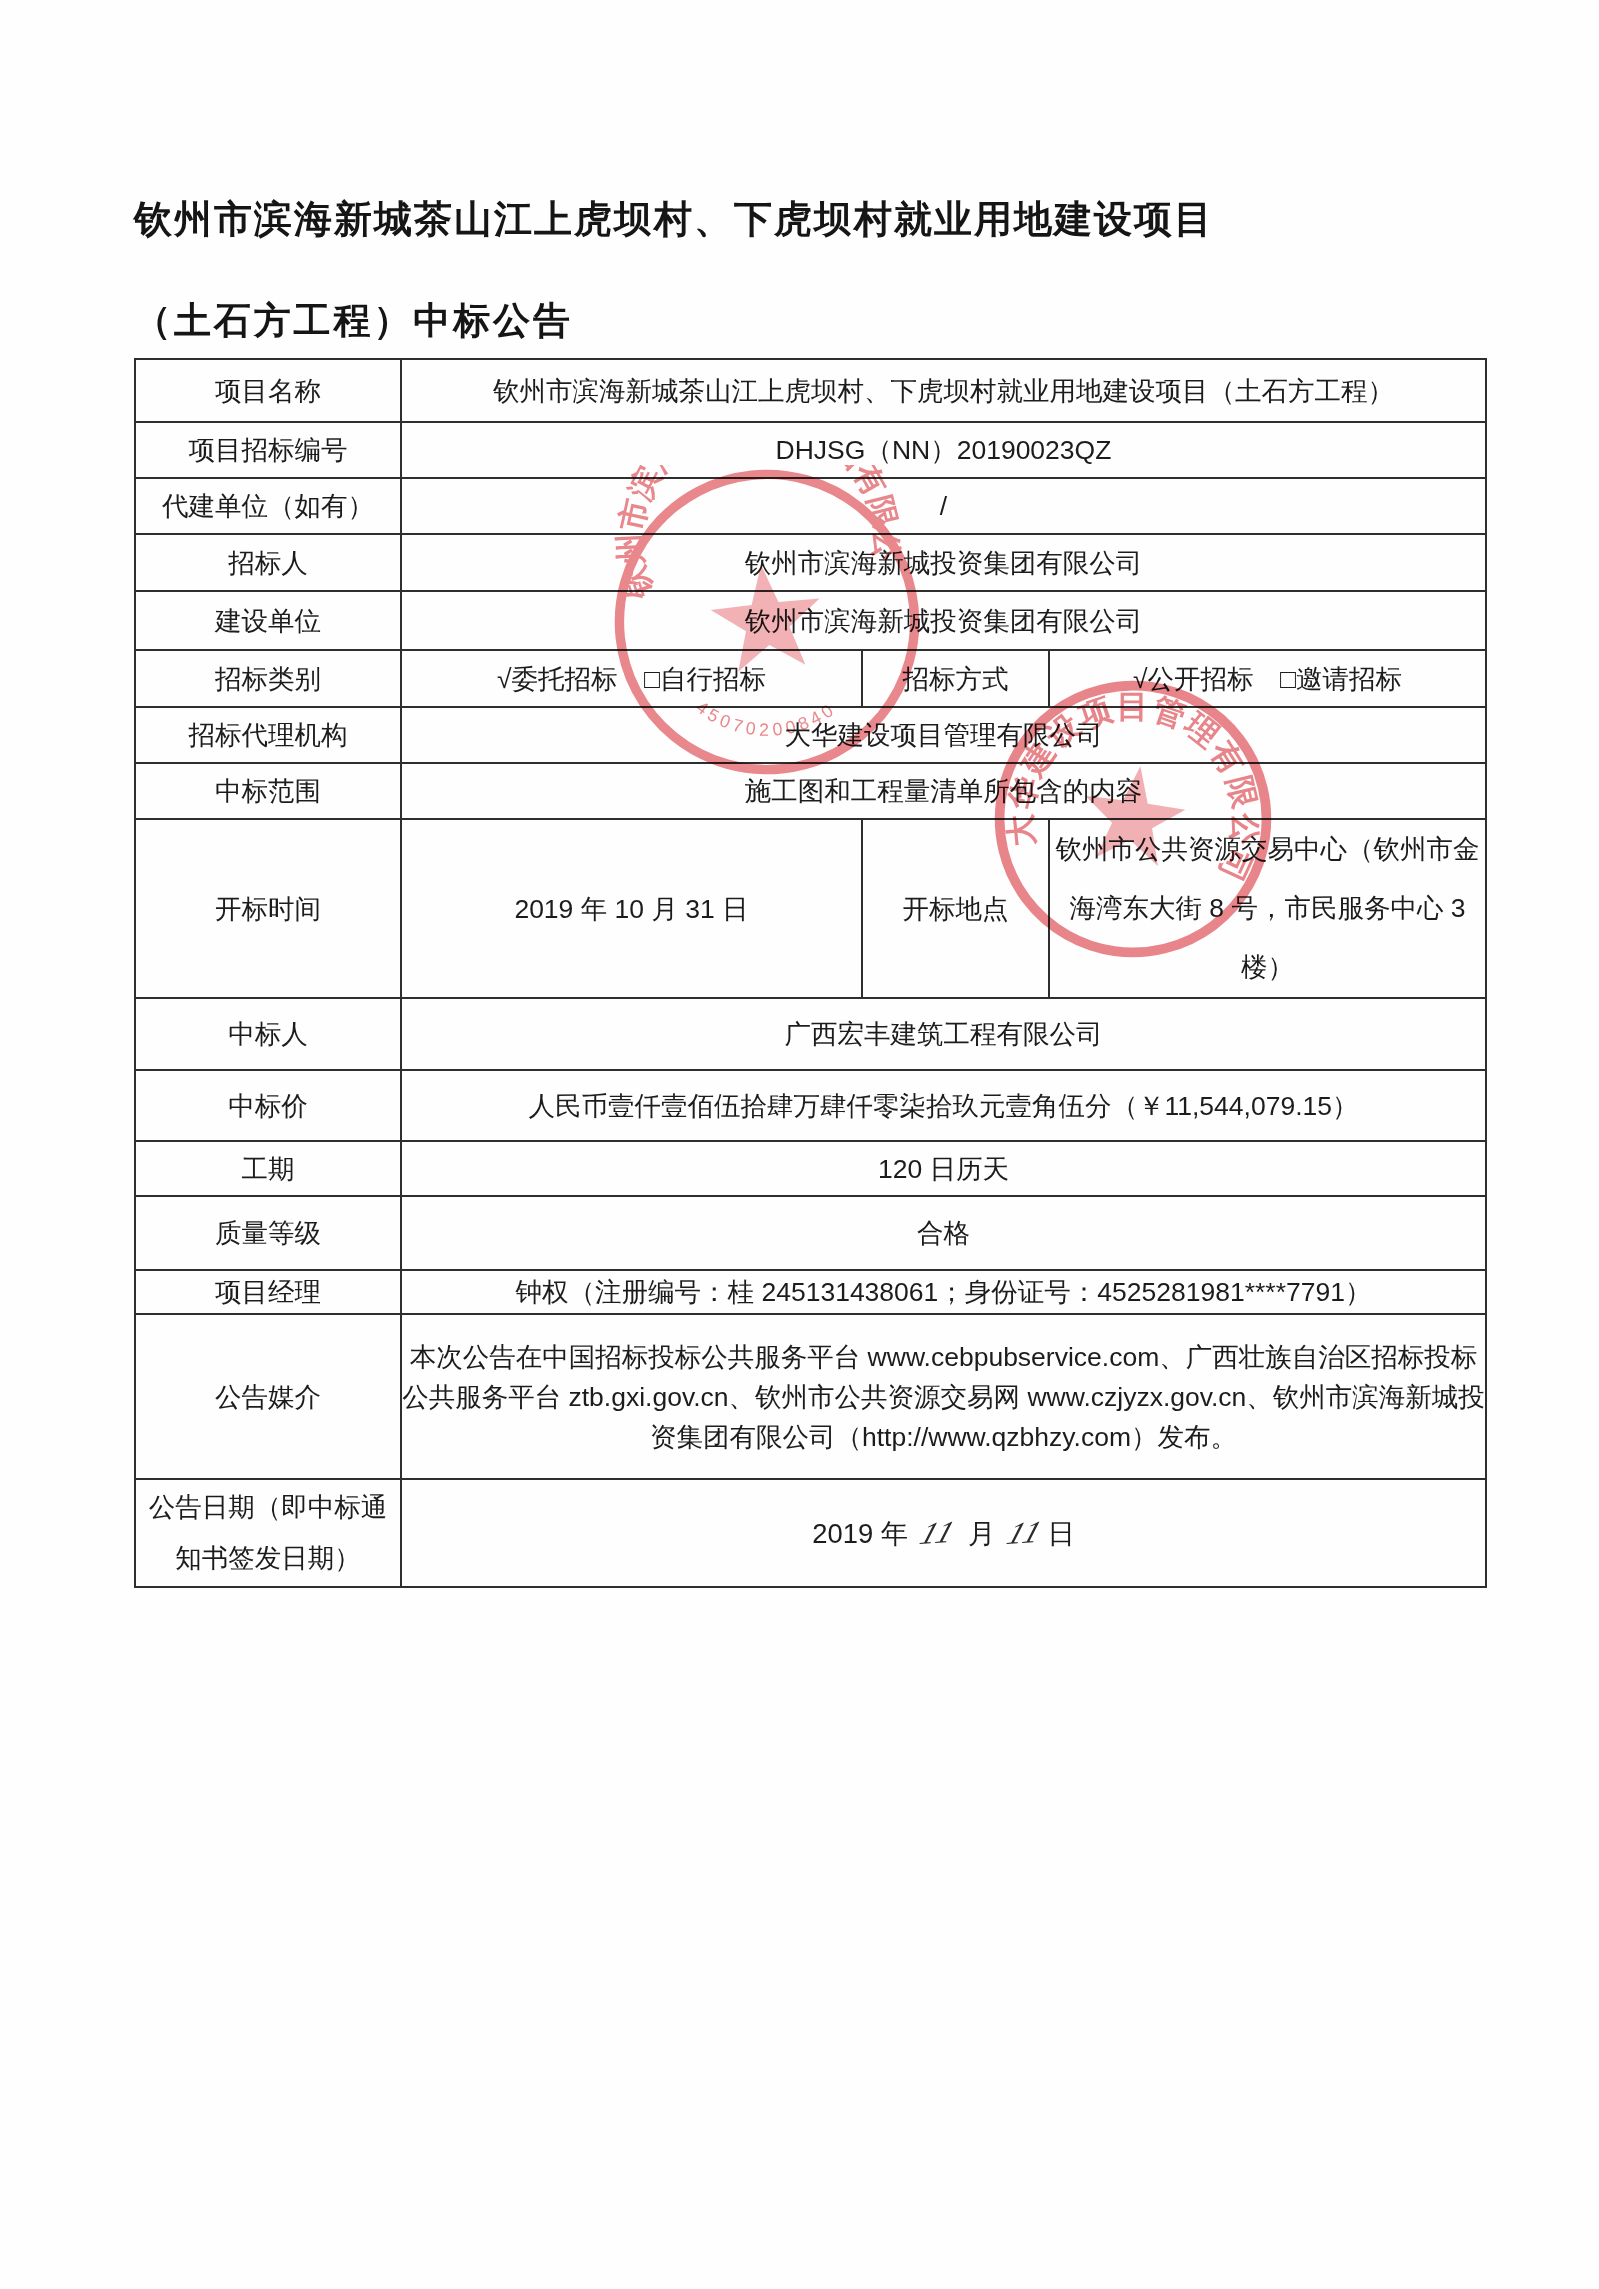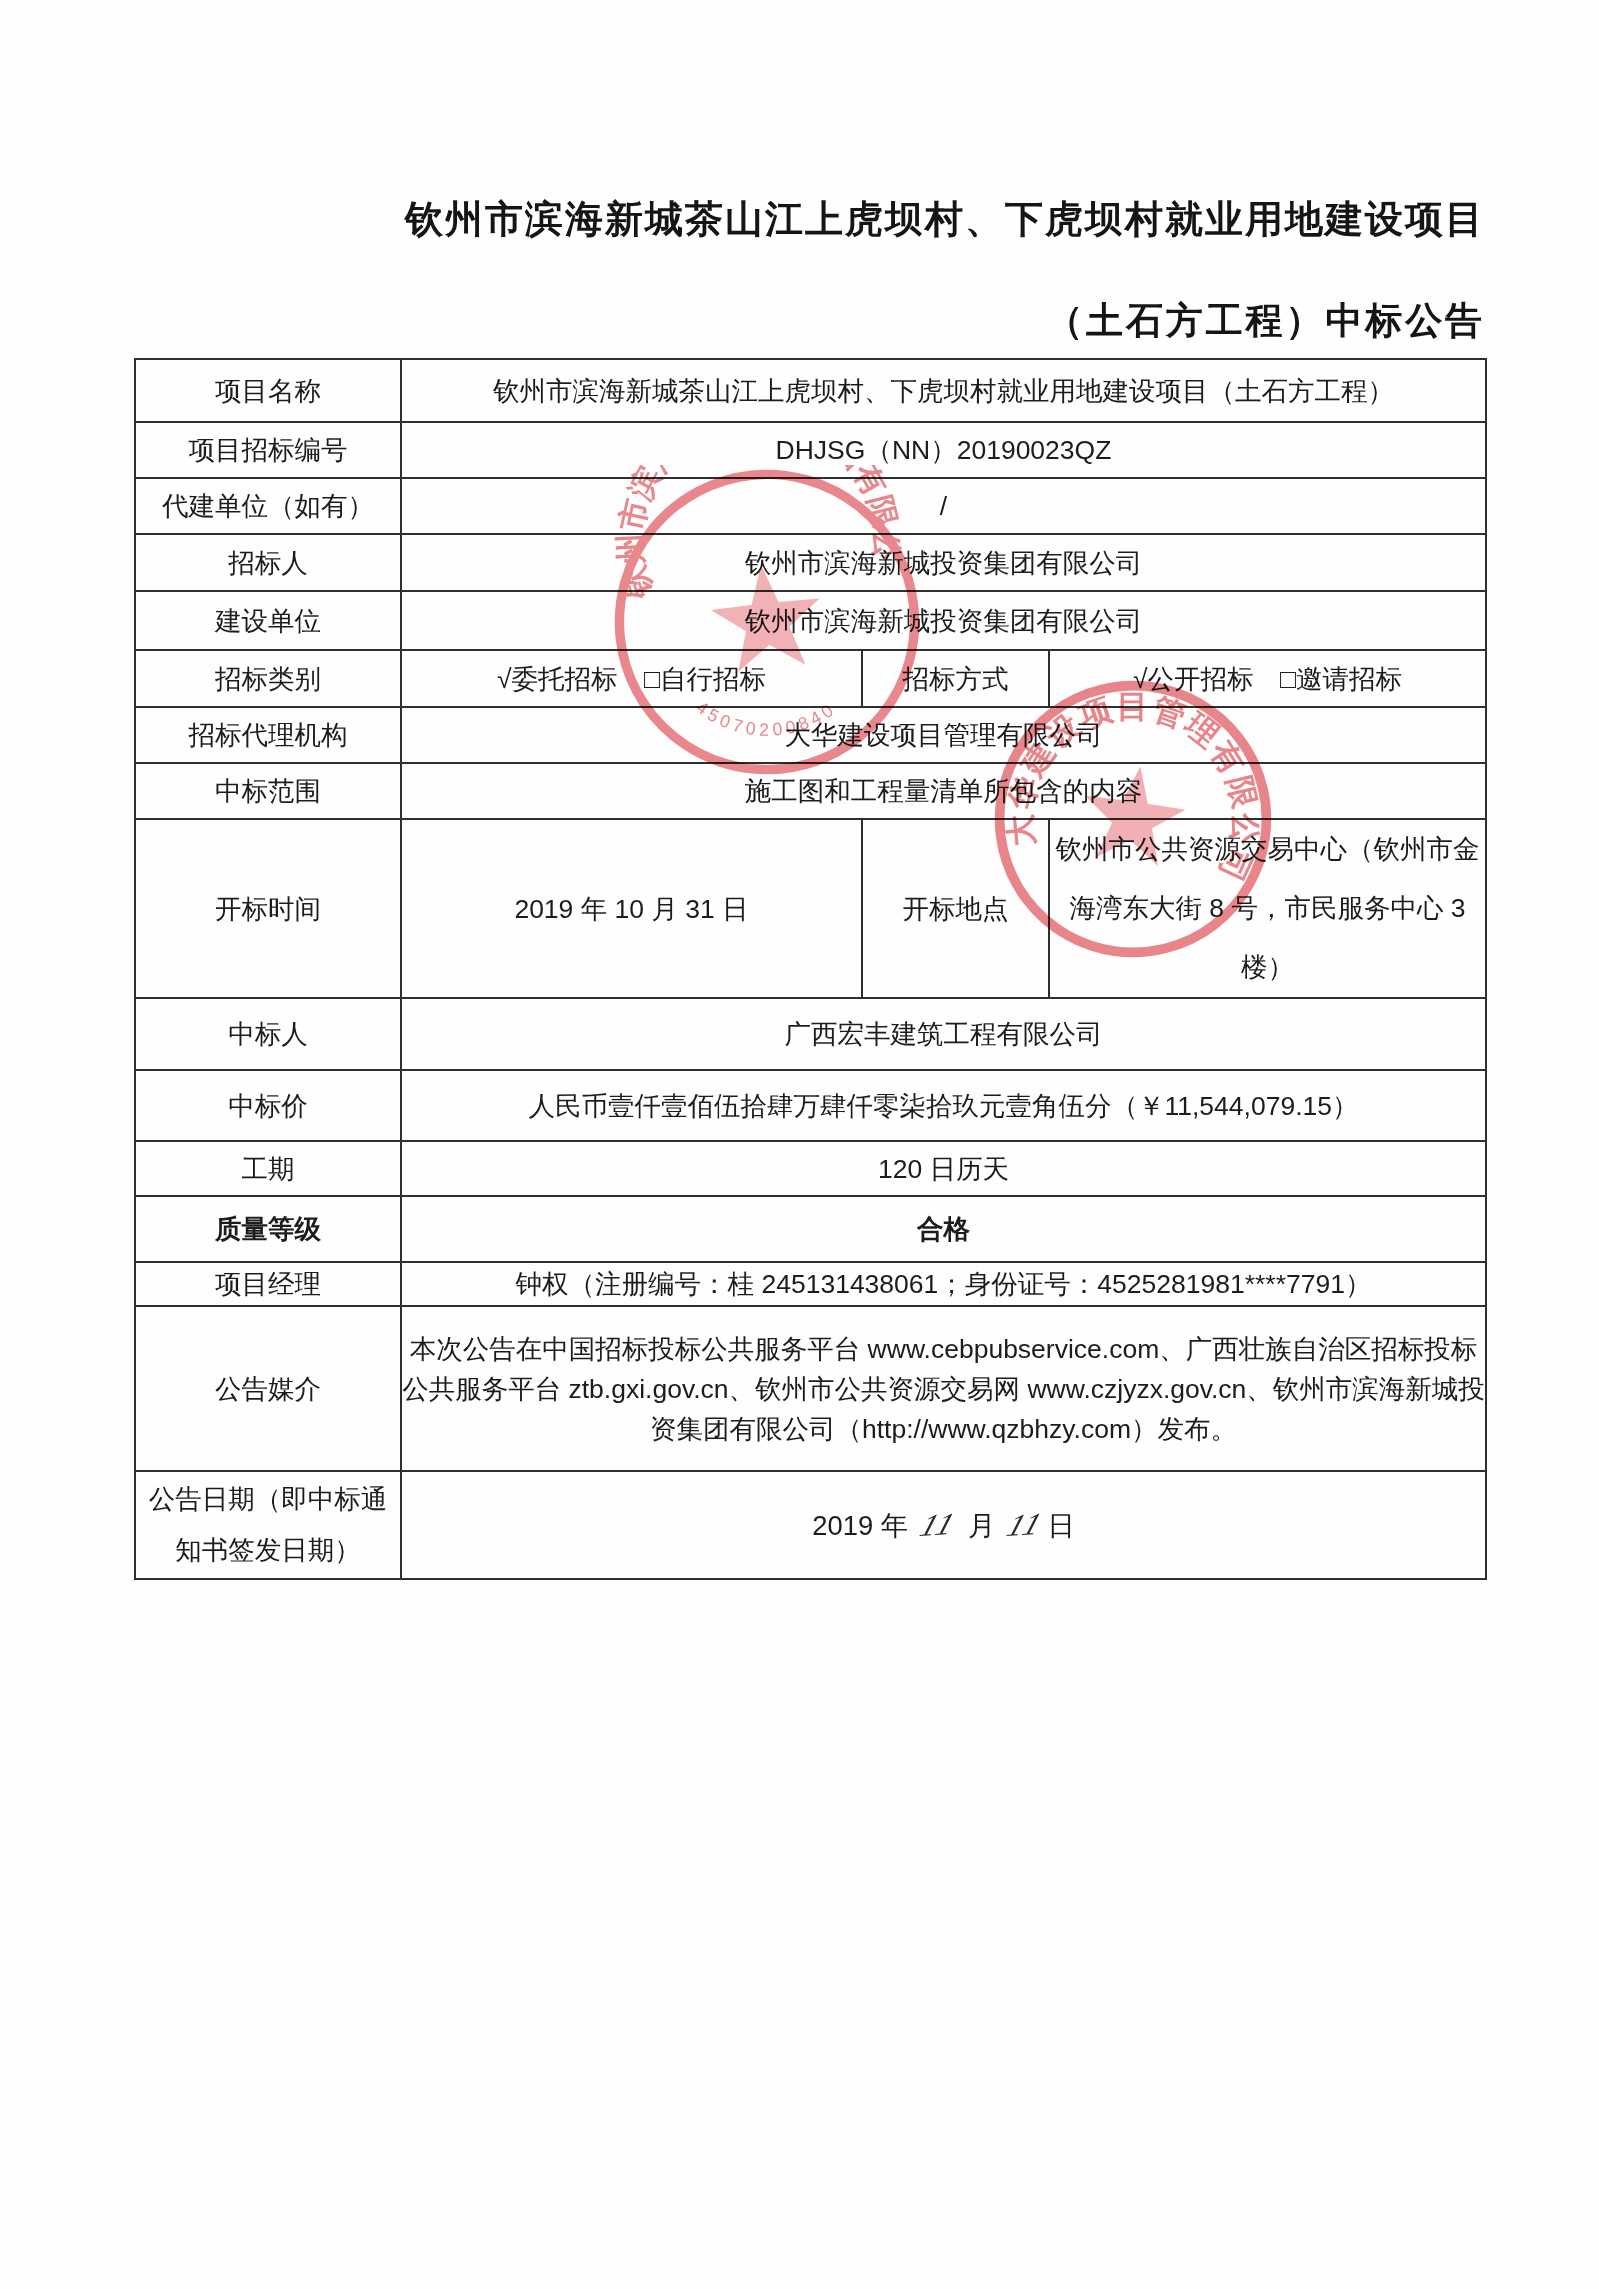--- a/index.html
+++ b/index.html
@@ -5,21 +5,21 @@
   html,body{margin:0;padding:0;background:#e8e8e8;}
   .page{
     position:relative;
     width:1600px;height:2290px;
     margin:0 auto;
     background:#fefefe;
     font-family:"Liberation Sans", sans-serif;
     color:#1c1c1c;
     overflow:hidden;
   }
-  .titles{position:absolute;top:194px;left:134px;width:1351px;text-align:right;}
+  .titles{position:absolute;top:194px;left:134px;width:1351px;text-align:left;}
   .title-line1{font-size:38px;font-weight:bold;letter-spacing:2px;color:#151515;}
   .title-line2{font-size:37px;font-weight:bold;letter-spacing:2.9px;margin-top:51px;color:#151515;}
 
   table.doc{
     position:absolute;top:358px;left:134px;
     border-collapse:collapse;
     table-layout:fixed;
     width:1351px;
     font-size:26.5px;
   }
@@ -30,21 +30,21 @@
     padding:0;
     color:#1c1c1c;
     overflow:hidden;
   }
   td.lbl{text-align:center;}
   td.left{text-align:left;padding-left:15.7px;padding-right:9.8px;}
   td.just{text-align:justify;text-justify:inter-character;}
   .r1{height:63px;} .r2{height:56px;} .r3{height:56px;} .r4{height:57px;}
   .r5{height:59px;} .r6{height:57px;} .r7{height:56px;} .r8{height:56px;}
   .r9{height:167px;} .r10{height:72px;} .r11{height:71px;padding-left:17px;} .r12{height:55px;}
-  .r13{height:66px;font-weight:bold;} .r14{height:44px;margin-left:46px;} .r15{height:165px;} .r16{height:108px;}
+  .r13{height:74px;} .r14{height:44px;margin-left:46px;} .r15{height:165px;} .r16{height:108px;}
   .tall-text{line-height:59px;padding:5.9px 11.8px 5.9px 15.7px;}
   .media-text{line-height:40px;padding:3.9px 13.7px;}
   .wrap-label{line-height:51px;padding:0 2px;}
   .hand{
     display:inline-block;
     font-style:italic;
     transform:skewX(-22deg) rotate(-4deg);
     font-family:"Liberation Serif", serif;
     font-size:31px;
     letter-spacing:2px;

